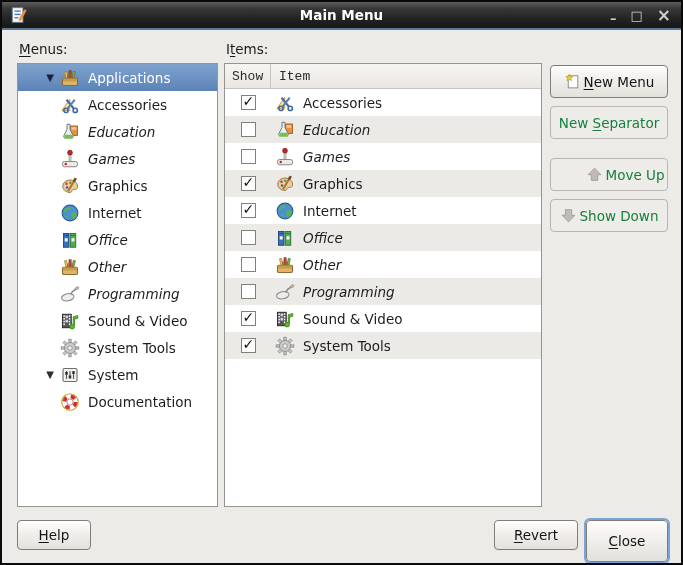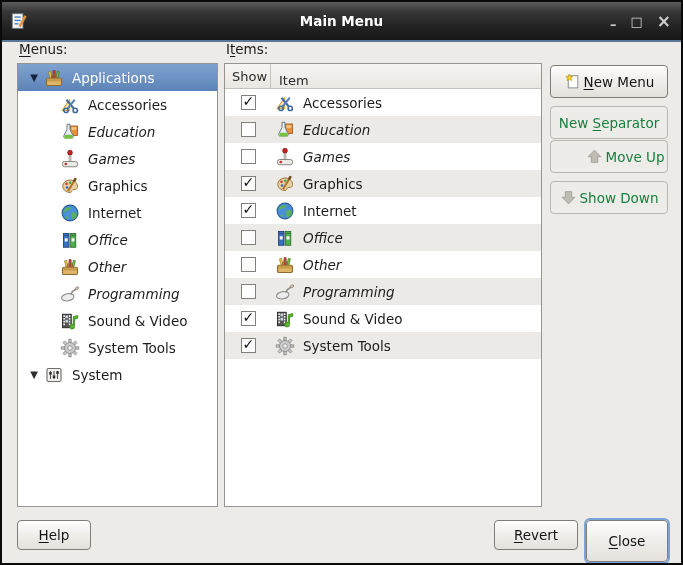--- a/index.html
+++ b/index.html
@@ -2,21 +2,21 @@
 <html><head>
 <meta charset="utf-8">
 <style>
   * { box-sizing: border-box; margin: 0; padding: 0; }
   body { background:#fff; font-family:"DejaVu Sans","Liberation Sans",sans-serif; }
 
   .window { position:relative; width:683px; height:565px; background:#edebe7;
             border:2px solid #0a0a0a; overflow:hidden; }
 
   
-  .titlebar { position:relative; height:40px;
+  .titlebar { position:relative; height:28px;
     background:linear-gradient(#5d5d5d 0%, #383838 25%, #252525 60%, #161616 100%);
     border-bottom:2px solid #5c7899; display:flex; align-items:center; }
   .app-icon { width:18px; height:18px; margin-left:8px; flex:none; }
   .win-title { position:absolute; left:0; right:0; text-align:center; color:#ffffff;
     font-weight:bold; font-size:13.5px; pointer-events:none; }
   .win-controls { position:absolute; right:10px; top:0; bottom:0; display:flex;
     align-items:center; gap:14px; }
   .wc { color:#cfcfcf; font-size:13px; line-height:1; cursor:default; }
   .wc.wc-min { font-weight:bold; transform:translateY(3px); }
   .wc.wc-close { font-size:17px; font-weight:bold; }
@@ -26,36 +26,36 @@
   .lbl-menus { left:17px; top:39px; }
   .lbl-items { left:224px; top:39px; }
   .key { text-decoration:underline; text-underline-offset:2px; }
 
   
   .panel { position:absolute; background:#ffffff; border:1px solid #97948f; }
   .tree-panel  { left:15px;  top:61px; width:201px; height:444px; overflow:hidden; }
   .items-panel { left:222px; top:61px; width:318px; height:444px; overflow:hidden; }
 
   
-  .tree-row { display:flex; align-items:center; height:27px; padding-left:8px;
+  .tree-row { display:flex; align-items:center; height:27px; padding-left:24px;
     font-size:13.5px; color:#1c1c1c; cursor:default; }
   .tree-row.indented { padding-left:24px; }
   .tree-row.selected { background:linear-gradient(#7fa3cf, #5c83b8); color:#ffffff; }
   .expander { width:16px; flex:none; font-size:10px; color:#2e2e2e; text-align:center; }
   .tree-row.selected .expander { color:#16233a; }
   .expander.expanded::before { content:"▼"; }
   .expander.collapsed::before { content:"▷"; }
   .cat-icon { width:20px; height:20px; flex:none; margin:0 8px 0 2px; }
   .row-label { white-space:nowrap; }
   .row-label.italic { font-style:italic; }
 
   
-  .thead { display:flex; height:25px; align-items:flex-end;
+  .thead { display:flex; height:25px; align-items:center;
     background:linear-gradient(#f7f5f2, #eae7e3); border-bottom:1px solid #c6c3be;
-    font-size:13px; color:#2a2a2a; }
+    font-size:13px; color:#2a2a2a;font-family:Liberation Mono, monospace; }
   .th-show { width:46px; padding-left:7px; height:100%; display:flex; align-items:center;
     border-right:1px solid #c6c3be; }
   .th-item { padding-left:8px; }
   .items-body .table-row { display:flex; align-items:center; height:27px; font-size:13.5px; color:#1c1c1c; }
   .items-body .table-row:nth-of-type(even) { background:#ebeae7; }
   .cell-show { width:46px; flex:none; display:flex; justify-content:center; }
   .checkbox { width:15px; height:15px; background:#fdfdfd; border:1px solid #82807c;
     position:relative; }
   .checkbox.checked::after { content:"✓"; position:absolute; left:1px; top:-3px;
     font-size:14px; font-weight:bold; color:#111; }
@@ -70,21 +70,21 @@
     box-shadow:inset 0 1px 0 rgba(255,255,255,.8); }
   .btn.disabled { background:#eeece8; border-color:#b9b6b1; color:#15803d;
     box-shadow:none; }
   .btn.disabled .btn-icon { opacity:.85; }
   .btn-icon { width:17px; height:17px; flex:none; }
 
   .actions { position:absolute; left:548px; top:63px; width:118px;
     display:flex; flex-direction:column; }
   .actions .btn { height:33px; width:118px; }
   .actions .btn + .btn { margin-top:8px; }
-  .actions .btn.gap-before { margin-top:1px;padding-left:32px; }
+  .actions .btn.gap-before { margin-top:19px;padding-left:32px; }
 
   .btn-help   { position:absolute; left:15px;  top:518px; width:74px; height:30px; }
   .btn-revert { position:absolute; left:492px; top:518px; width:84px; height:30px; }
   .btn-close  { position:absolute; left:584px; top:518px; width:82px; height:42px;
     outline:2px solid #7aa3dc; outline-offset:0px; }
 
   .svg-defs { position:absolute; width:0; height:0; overflow:hidden; }
 </style>
 </head>
 <body>
@@ -343,20 +343,27 @@
       <div class="tree-row">
         <span class="expander expanded"></span>
         <svg class="cat-icon">
           <use href="#i-prefs" xlink:href="#i-prefs"></use>
         </svg>
         <span class="row-label">System</span>
       </div>
 
 
 
+      <div class="tree-row indented">
+        <span class="expander"></span>
+        <svg class="cat-icon">
+          <use href="#i-docs" xlink:href="#i-docs"></use>
+        </svg>
+        <span class="row-label">Documentation</span>
+      </div>
     </div>
 
   <div class="panel items-panel">
     <div class="thead">
       <span class="th-show">Show</span>
       <span class="th-item">Item</span>
     </div>
     <div class="items-body">
 
         <div class="table-row">

